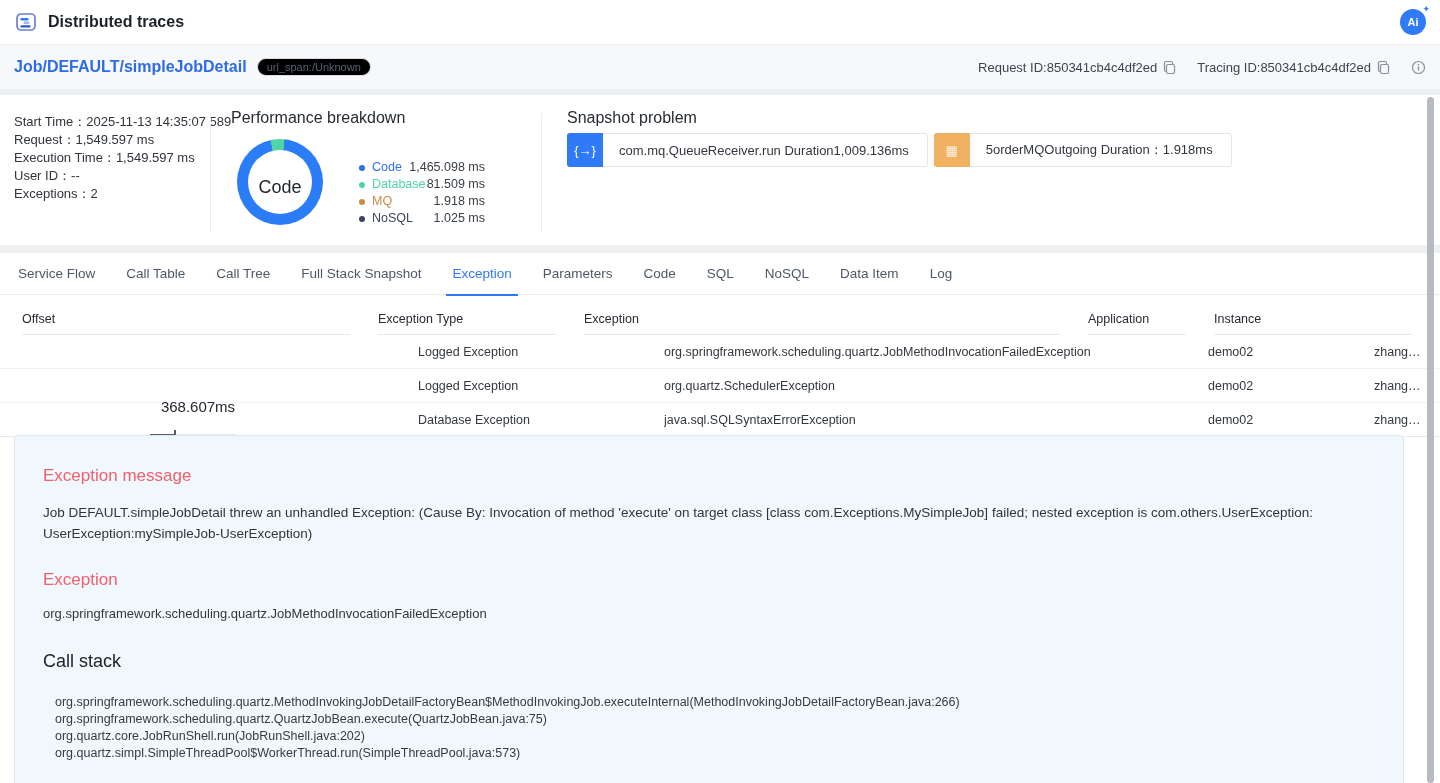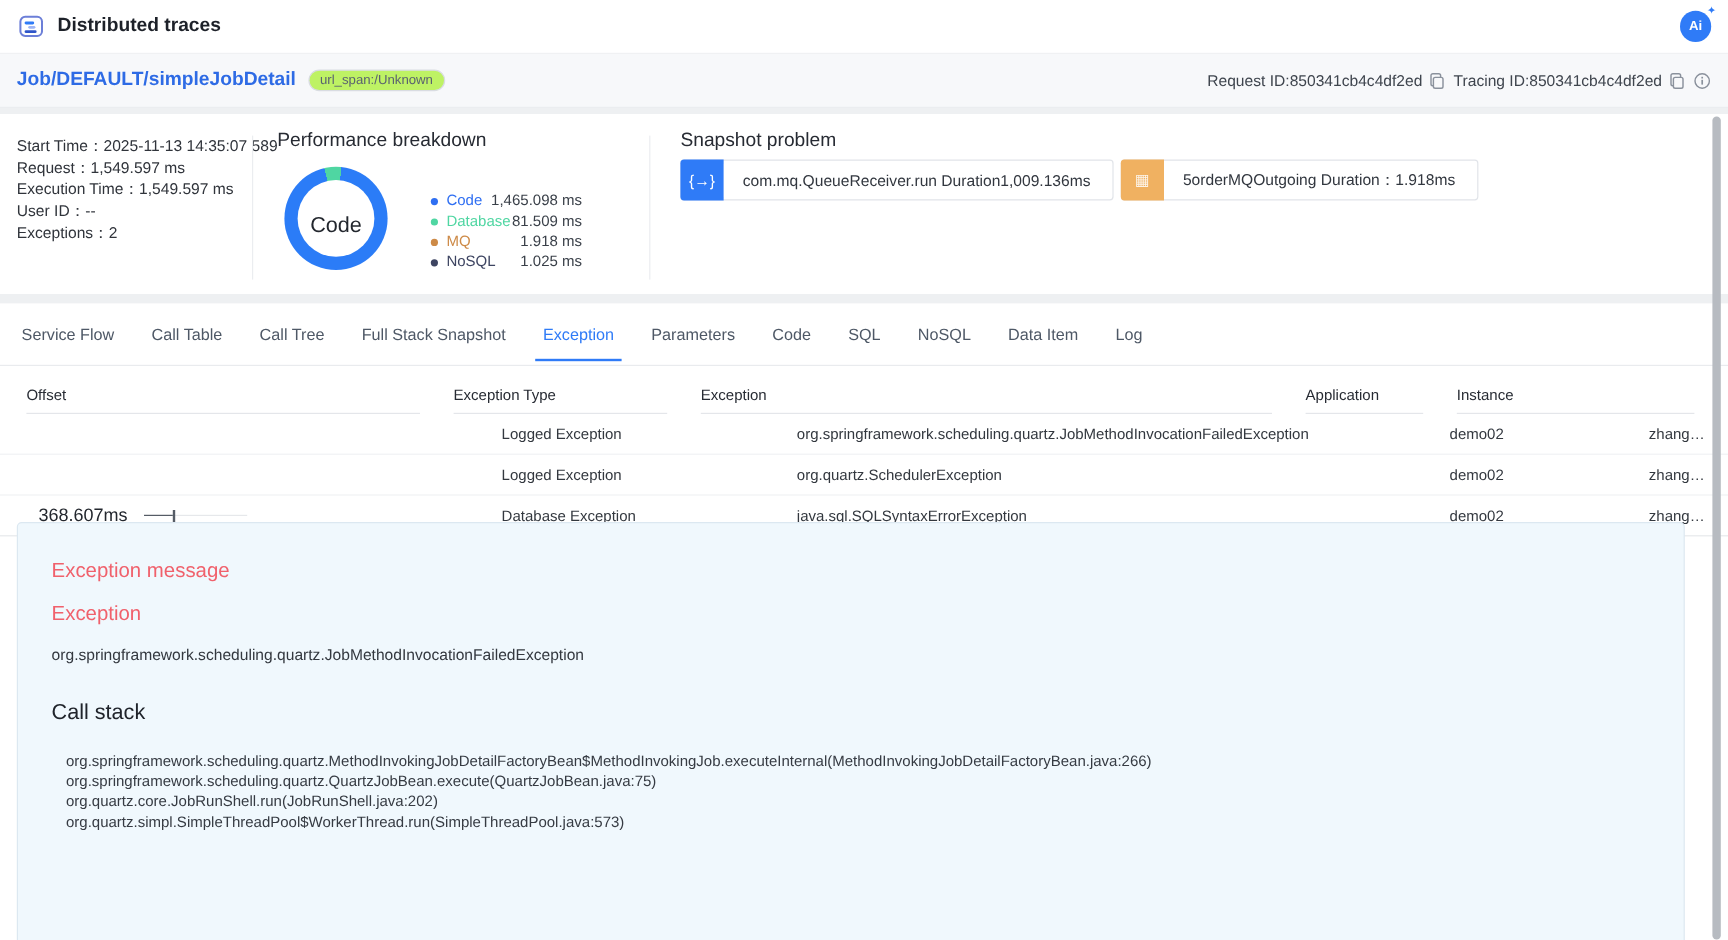--- a/index.html
+++ b/index.html
@@ -14,23 +14,23 @@
   .header-spacer { flex:1; }
   .ai-badge { width:26px; height:26px; border-radius:50%; background:#2f7bf7; color:#fff;
     font-size:11px; font-weight:700; display:flex; align-items:center; justify-content:center;
     position:relative; cursor:pointer; }
   .ai-badge .spark { position:absolute; top:-5px; right:-4px; color:#2f7bf7; font-size:9px; }
 
   
   .trace-bar { height:45px; background:#f7f8fa; border-bottom:1px solid #ebedf0;
     display:flex; align-items:center; padding:0 14px; }
   .txn-name { font-size:16px; font-weight:600; color:#2e6be5; margin-right:10px; cursor:pointer; }
-  .url-tag { background:#bef264; border:1px solid #d9dce2; border-radius:10px; padding:2px 9px;
+  .url-tag { background:#000000; border:1px solid #d9dce2; border-radius:10px; padding:2px 9px;
     font-size:11px; color:#5a6270; }
-  .ids { margin-left:auto; display:flex; align-items:center; gap:6px; font-size:13px; color:#3f454e; }
+  .ids { margin-left:auto; display:flex; align-items:center; gap:20px; font-size:13px; color:#3f454e; }
   .ids .grp { display:flex; align-items:center; gap:5px; }
   .icon-btn { width:15px; height:15px; display:inline-flex; cursor:pointer; color:#8a919c; }
   .icon-btn svg { width:100%; height:100%; }
 
   
   .summary { height:150px; background:#fff; display:flex; padding:14px 0 0 14px; }
   .sum-col1 { width:196px; padding-top:4px; }
   .kv { font-size:13px; color:#30343b; line-height:18px; white-space:nowrap; }
   .kv .k { color:#30343b;margin-top:16px; }
   .divider-v { width:1px; background:#ebedf0; margin:4px 0 12px 0; }
@@ -59,41 +59,41 @@
     background:#fff; height:34px; cursor:pointer; }
   .chip-ico { width:36px; height:34px; margin:-1px 0 -1px -1px; border-radius:3px 0 0 3px;
     display:flex; align-items:center; justify-content:center; color:#fff; font-size:13px; }
   .chip-ico.blue { background:#2f7bf7; }
   .chip-ico.orange { background:#f0b161; color:rgba(255,255,255,.85); }
   .chip-txt { padding:0 18px 0 16px; font-size:13px; color:#32373f; white-space:nowrap; }
 
   .gap-band { height:8px; background:#eef0f2; }
 
   
-  .tabs { height:52px; background:#fff; border-bottom:1px solid #e9ebee;
+  .tabs { height:42px; background:#fff; border-bottom:1px solid #e9ebee;
     display:flex; align-items:center; gap:31px; padding:0 18px; }
   .tab { font-size:13.5px; color:#4e5866; cursor:pointer; position:relative;
     height:44px; display:flex; align-items:center; }
   .tab.active { color:#2f7bf7; font-weight:500; }
   .tab.active::after { content:""; position:absolute; left:-6px; right:-6px; bottom:0;
     height:2px; background:#2f7bf7; }
 
   
   .x-table { background:#fff; }
   .t-row { display:grid; grid-template-columns:356px 206px 504px 126px 1fr;
     padding-left:22px; align-items:center; }
   .t-head { height:40px; padding-top:8px; }
   .t-head .th { font-size:12.5px; color:#272b33; position:relative; height:32px;
     display:flex; align-items:center; }
   .t-head .th::after { content:""; position:absolute; left:0; right:28px; bottom:0;
     height:1px; background:#e4e6ea; }
   .t-body-row { height:34px; border-bottom:1px solid #f1f2f4; font-size:12.5px; color:#33383f; cursor:pointer;gap:40px; }
   .t-body-row:last-child { border-bottom:1px solid #e7e9ec; }
   .cell { overflow:hidden; white-space:nowrap; text-overflow:ellipsis; padding-right:14px; }
-  .offset-cell { display:flex; align-items:center; gap:14px; }
+  .offset-cell { display:flex; align-items:center; gap:14px;flex-direction:column; }
   .offset-val { font-size:15px; color:#23272e; padding-left:10px; }
   .mini-tl { position:relative; width:86px; height:12px; }
   .mini-tl .track { position:absolute; left:0; right:0; top:5px; height:1px; background:#e6e8eb; }
   .mini-tl .seg { position:absolute; left:0; width:24px; top:5px; height:1.5px; background:#555c66; }
   .mini-tl .tick { position:absolute; left:24px; top:1px; width:1.5px; height:10px; background:#555c66; }
 
   
   .detail { position:absolute; left:14px; right:36px; top:435px; height:600px;
     background:#f0f8fd; border:1px solid #dce8f1; border-radius:4px;
     padding:30px 40px 0 28px; }
@@ -272,20 +272,21 @@
     </div>
     <div class="cell">Database Exception</div>
     <div class="cell">java.sql.SQLSyntaxErrorException</div>
     <div class="cell">demo02</div>
     <div class="cell">zhangsairui:8095</div>
   </div>
 </div>
 
 <div class="detail">
   <div class="d-head">Exception message</div>
+  <div class="d-text">Job DEFAULT.simpleJobDetail threw an unhandled Exception: (Cause By: Invocation of method 'execute' on target class [class com.Exceptions.MySimpleJob] failed; nested exception is com.others.UserException: UserException:mySimpleJob-UserException)</div>
 
   <div class="d-head">Exception</div>
   <div class="d-sub">org.springframework.scheduling.quartz.JobMethodInvocationFailedException</div>
 
   <div class="d-stackhead">Call stack</div>
   <div class="stack">
     <div class="stack-line">org.springframework.scheduling.quartz.MethodInvokingJobDetailFactoryBean$MethodInvokingJob.executeInternal(MethodInvokingJobDetailFactoryBean.java:266)</div>
     <div class="stack-line">org.springframework.scheduling.quartz.QuartzJobBean.execute(QuartzJobBean.java:75)</div>
     <div class="stack-line">org.quartz.core.JobRunShell.run(JobRunShell.java:202)</div>
     <div class="stack-line">org.quartz.simpl.SimpleThreadPool$WorkerThread.run(SimpleThreadPool.java:573)</div>

